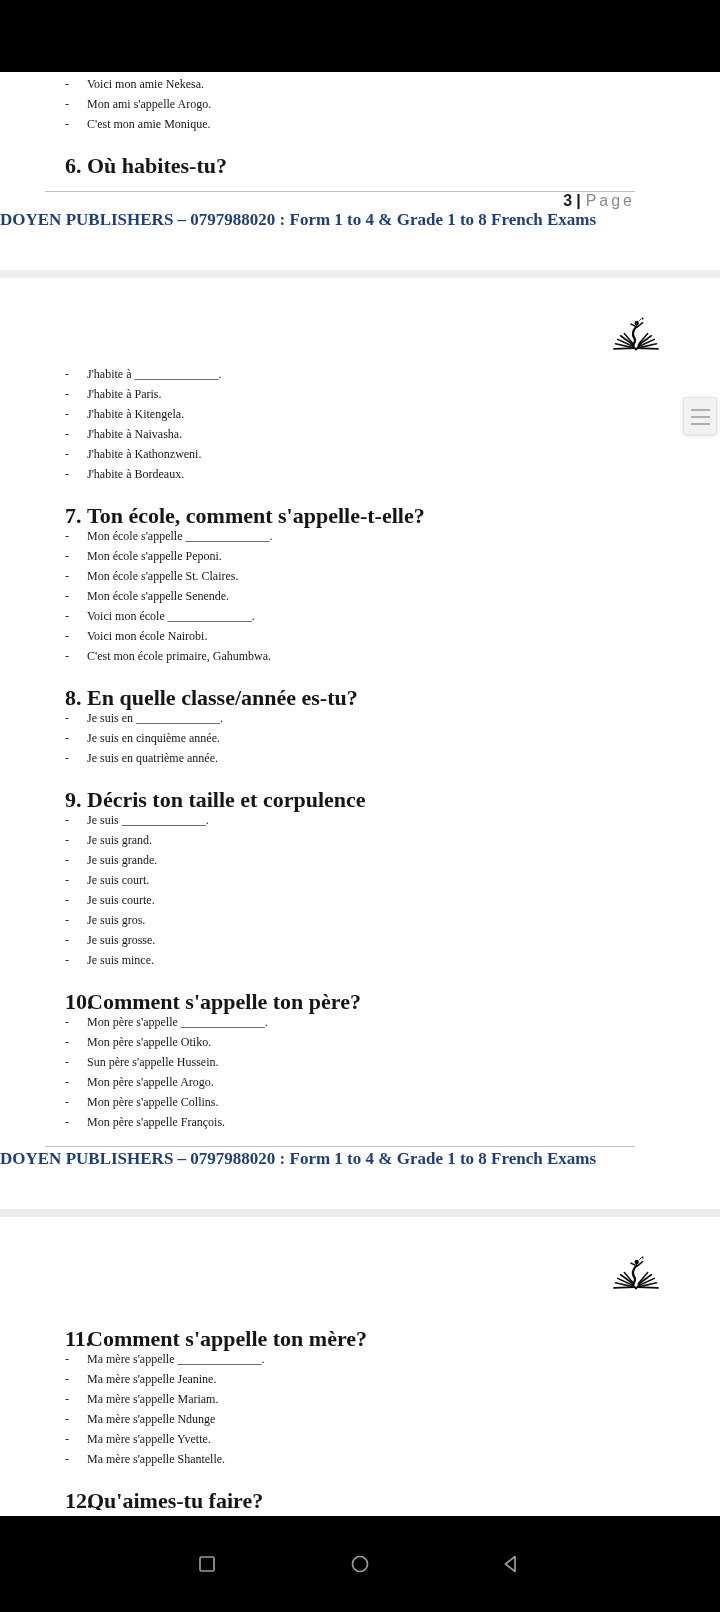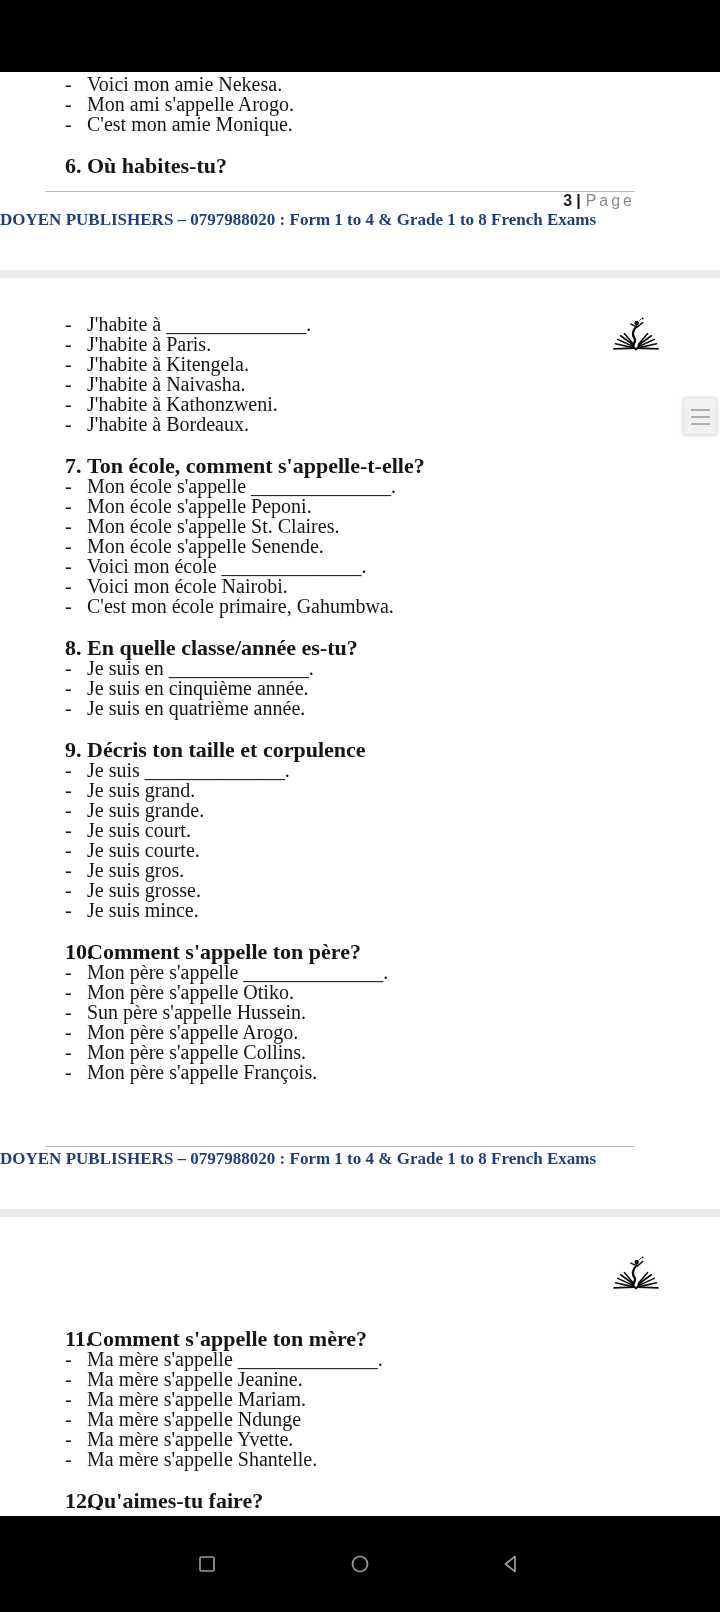--- a/index.html
+++ b/index.html
@@ -2,21 +2,21 @@
 <html><head>
 <meta charset="utf-8">
 <style>
   html,body{margin:0;padding:0;background:#fff;}
   .screen{position:relative;width:720px;height:1612px;background:#fff;overflow:hidden;
           font-family:"Liberation Serif",serif;color:#161616;}
   .status-bar{position:absolute;top:0;left:0;width:720px;height:72px;background:#000;}
   .page{position:absolute;left:0;width:720px;background:#fff;overflow:hidden;}
   .page-break{position:absolute;left:0;width:720px;height:8px;background:#ececec;}
   .content{padding-left:65px;padding-right:20px;}
-  .ans{font-size:20px;line-height:20px;}
+  .ans{font-size:12px;line-height:20px;}
   .ans .dash{display:inline-block;width:22px;}
   .question{font-size:22px;line-height:20px;font-weight:bold;margin-top:22px;}
   .question .q-num{display:inline-block;width:22px;}
   .content > .question:first-child{margin-top:0;}
   .page-footer{position:absolute;left:0;right:0;bottom:40px;}
   .rule{margin-left:45px;margin-right:85px;border-top:1px solid #bdbdbd;}
   .page-label{margin-right:85px;margin-top:2px;text-align:right;
               font-family:"Liberation Sans",sans-serif;font-size:16px;color:#8a8a8a;line-height:14px;}
   .page-label .num{color:#222;font-weight:bold;letter-spacing:1px;}
   .page-label .sep{color:#111;font-weight:bold;margin:0 5px 0 3px;}
@@ -67,21 +67,21 @@
             <path d="M36 38 L48 24" stroke-width="2"></path>
             <path d="M26 40 L32 46 L38 40" stroke-width="2.4"></path>
             <path d="M33 14 C28 19 26 25 30 31 C32 34 30 37 28 40" stroke-width="3.2"></path>
             <path d="M33 15 L25 11" stroke-width="2"></path>
             <path d="M34 15 L41 9" stroke-width="2"></path>
             <path d="M37 6 L39 4" stroke-width="1.2"></path>
           </g>
           <circle cx="33" cy="9.5" r="3" fill="#0d0d0d"></circle>
           <circle cx="41" cy="3.5" r="1.4" fill="#0d0d0d"></circle>
         </svg>
-        <div class="content" style=" margin-top: 36px;">
+        <div class="content" style="padding-top: 86px;">
           <div class="ans"><span class="dash">-</span><span>J'habite à ______________.</span></div>
           <div class="ans"><span class="dash">-</span><span>J'habite à Paris.</span></div>
           <div class="ans"><span class="dash">-</span><span>J'habite à Kitengela.</span></div>
           <div class="ans"><span class="dash">-</span><span>J'habite à Naivasha.</span></div>
           <div class="ans"><span class="dash">-</span><span>J'habite à Kathonzweni.</span></div>
           <div class="ans"><span class="dash">-</span><span>J'habite à Bordeaux.</span></div>
           <div class="question"><span class="q-num">7.</span><span>Ton école, comment s'appelle-t-elle?</span></div>
           <div class="ans"><span class="dash">-</span><span>Mon école s'appelle ______________.</span></div>
           <div class="ans"><span class="dash">-</span><span>Mon école s'appelle Peponi.</span></div>
           <div class="ans"><span class="dash">-</span><span>Mon école s'appelle St. Claires.</span></div>

